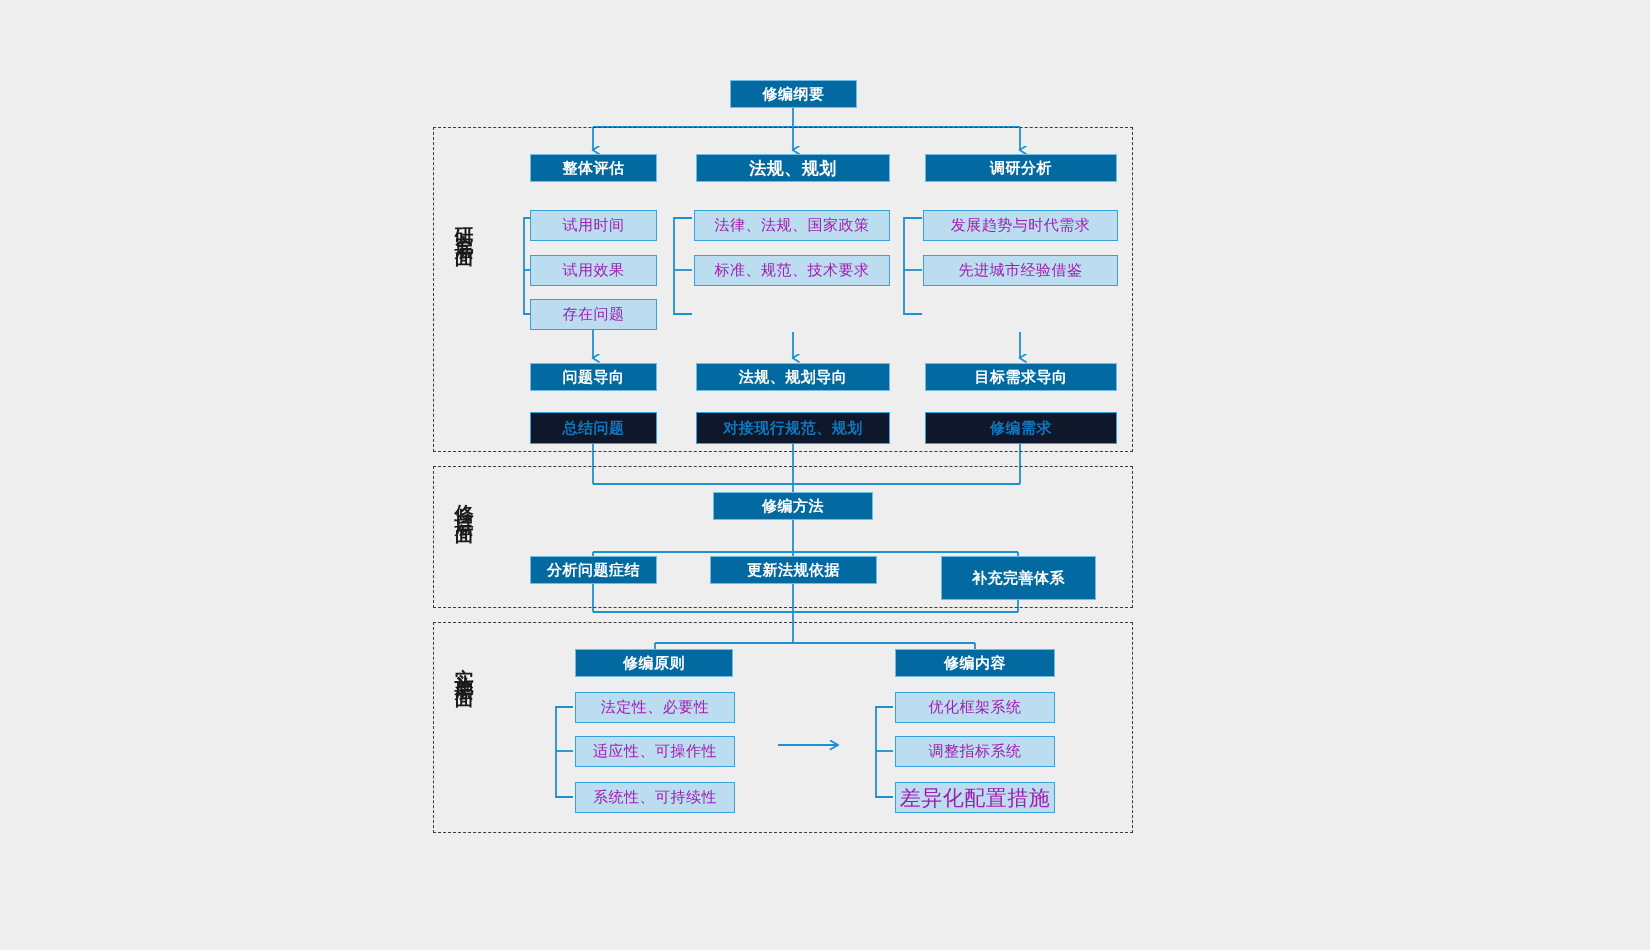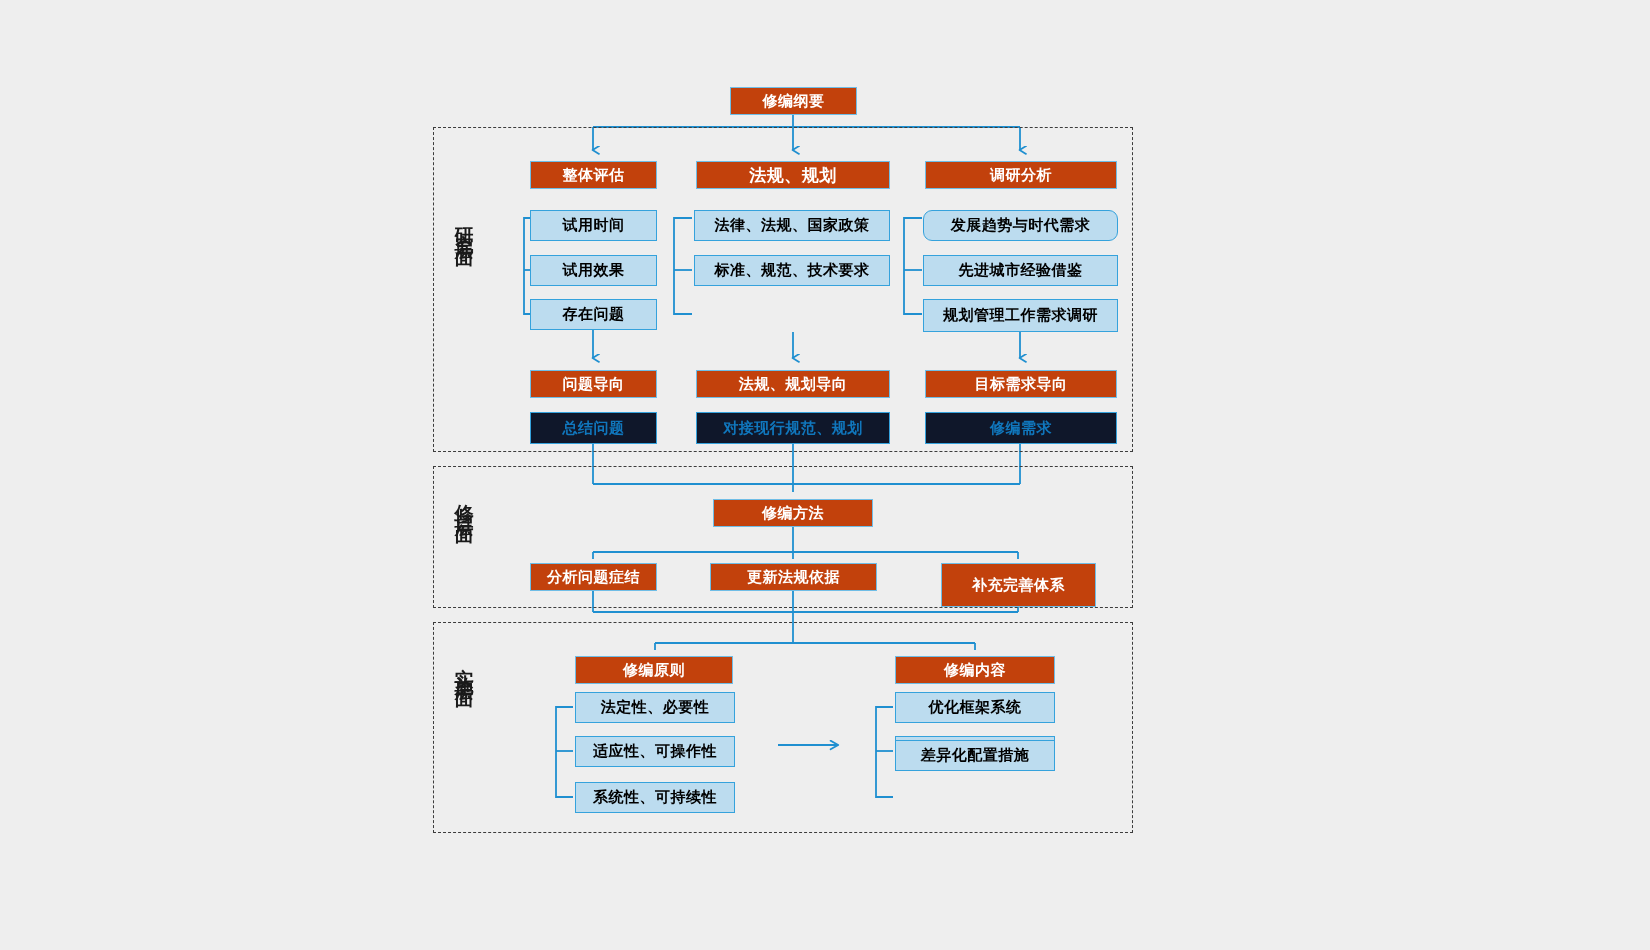--- a/index.html
+++ b/index.html
@@ -29,31 +29,30 @@
   .node {
     position: absolute;
     box-sizing: border-box;
     display: flex;
     align-items: center;
     justify-content: center;
     white-space: nowrap;
     letter-spacing: 0.5px;
   }
   .node.dark {
-    background: #c2410c;
+    background: #0369a1;
     border: 1px solid #6fbde6;
     color: #ffffff;
     font-weight: bold;
-    margin-top: 7px;
   }
   .node.light {
     background: #bcdcef;
     border: 1.6px solid #35a2dc;
-    color: #000000;
-    font-weight: bold;
+    color: #a21caf;
+    font-weight: normal;
   }
   .node.light2 {
     background: #0f172a;
     border: 1.6px solid #35a2dc;
     color: #1077bd;
     font-weight: bold;
   }
   .layer-frame {
     position: absolute;
     box-sizing: border-box;
@@ -151,23 +150,22 @@
   <div class="node dark" style="left:696px; top:154px; width:194px; height:28px; font-size:17px;">法规、规划</div>
   <div class="node dark" style="left:925px; top:154px; width:192px; height:28px; font-size:15px;">调研分析</div>
 
   <div class="node light" style="left:530px; top:210px; width:127px; height:31px; font-size:15px;">试用时间</div>
   <div class="node light" style="left:530px; top:255px; width:127px; height:31px; font-size:15px;">试用效果</div>
   <div class="node light" style="left:530px; top:299px; width:127px; height:31px; font-size:15px;">存在问题</div>
 
   <div class="node light" style="left:694px; top:210px; width:196px; height:31px; font-size:15px;">法律、法规、国家政策</div>
   <div class="node light" style="left:694px; top:255px; width:196px; height:31px; font-size:15px;">标准、规范、技术要求</div>
 
-  <div class="node light" style="left:923px; top:210px; width:195px; height:31px; font-size:15px;border-radius:9px;">发展趋势与时代需求</div>
+  <div class="node light" style="left:923px; top:210px; width:195px; height:31px; font-size:15px;">发展趋势与时代需求</div>
   <div class="node light" style="left:923px; top:255px; width:195px; height:31px; font-size:15px;">先进城市经验借鉴</div>
-  <div class="node light" style="left:923px; top:299px; width:195px; height:33px; font-size:15px;">规划管理工作需求调研</div>
 
   <div class="node dark" style="left:530px; top:363px; width:127px; height:28px; font-size:15px;">问题导向</div>
   <div class="node dark" style="left:696px; top:363px; width:194px; height:28px; font-size:15px;">法规、规划导向</div>
   <div class="node dark" style="left:925px; top:363px; width:192px; height:28px; font-size:15px;">目标需求导向</div>
 
   <div class="node light2" style="left:530px; top:412px; width:127px; height:32px; font-size:15px;">总结问题</div>
   <div class="node light2" style="left:696px; top:412px; width:194px; height:32px; font-size:15px;">对接现行规范、规划</div>
   <div class="node light2" style="left:925px; top:412px; width:192px; height:32px; font-size:15px;">修编需求</div>
 
   <div class="node dark" style="left:713px; top:492px; width:160px; height:28px; font-size:15px;">修编方法</div>
@@ -178,15 +176,15 @@
 
   <div class="node dark" style="left:575px; top:649px; width:158px; height:28px; font-size:15px;">修编原则</div>
   <div class="node dark" style="left:895px; top:649px; width:160px; height:28px; font-size:15px;">修编内容</div>
 
   <div class="node light" style="left:575px; top:692px; width:160px; height:31px; font-size:15px;">法定性、必要性</div>
   <div class="node light" style="left:575px; top:736px; width:160px; height:31px; font-size:15px;">适应性、可操作性</div>
   <div class="node light" style="left:575px; top:782px; width:160px; height:31px; font-size:15px;">系统性、可持续性</div>
 
   <div class="node light" style="left:895px; top:692px; width:160px; height:31px; font-size:15px;">优化框架系统</div>
   <div class="node light" style="left:895px; top:736px; width:160px; height:31px; font-size:15px;">调整指标系统</div>
-  <div class="node light" style="left:895px; top:740px; width:160px; height:31px; font-size:15px;">差异化配置措施</div>
+  <div class="node light" style="left:895px; top:782px; width:160px; height:31px; font-size:21px;">差异化配置措施</div>
 
 </div>
 
 </body></html>

